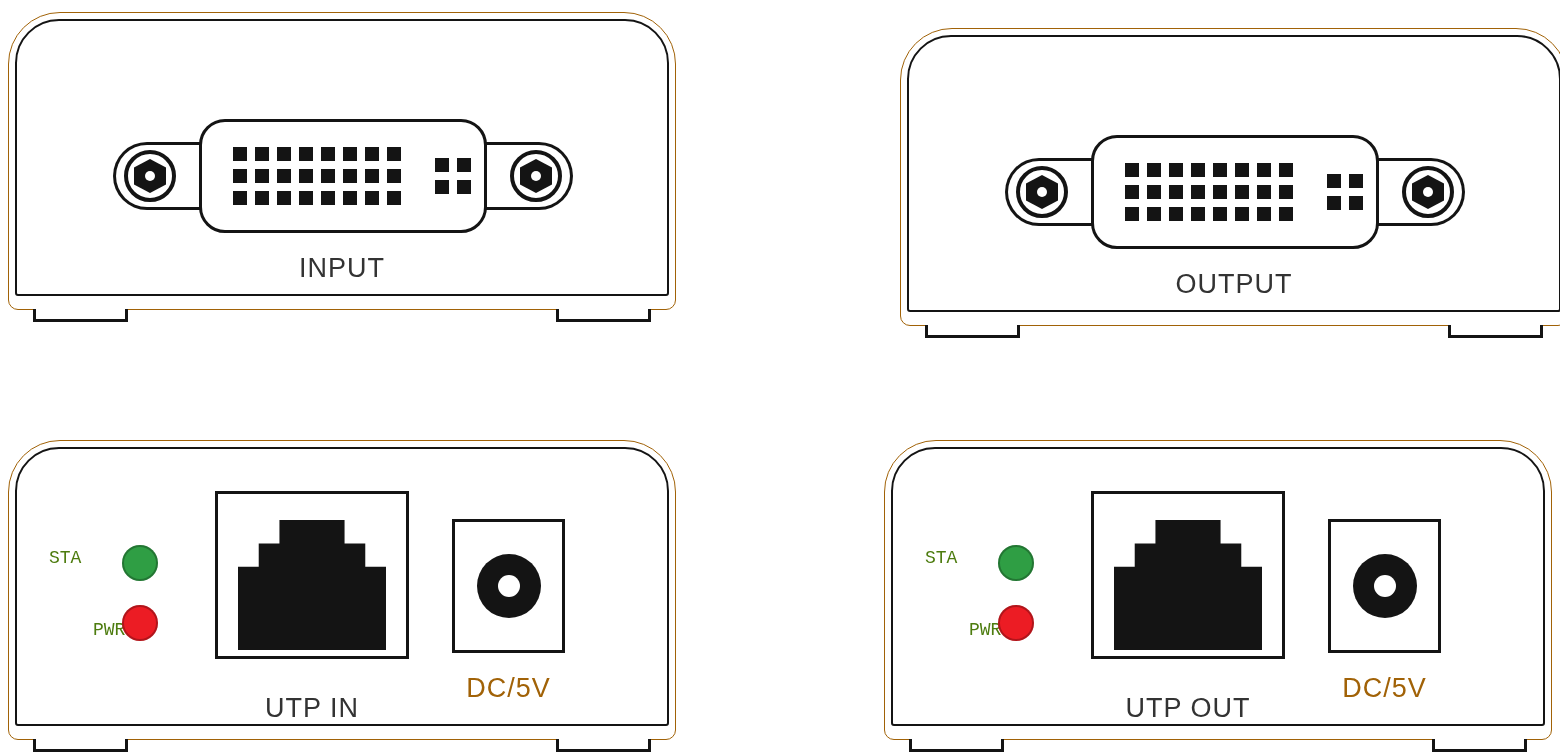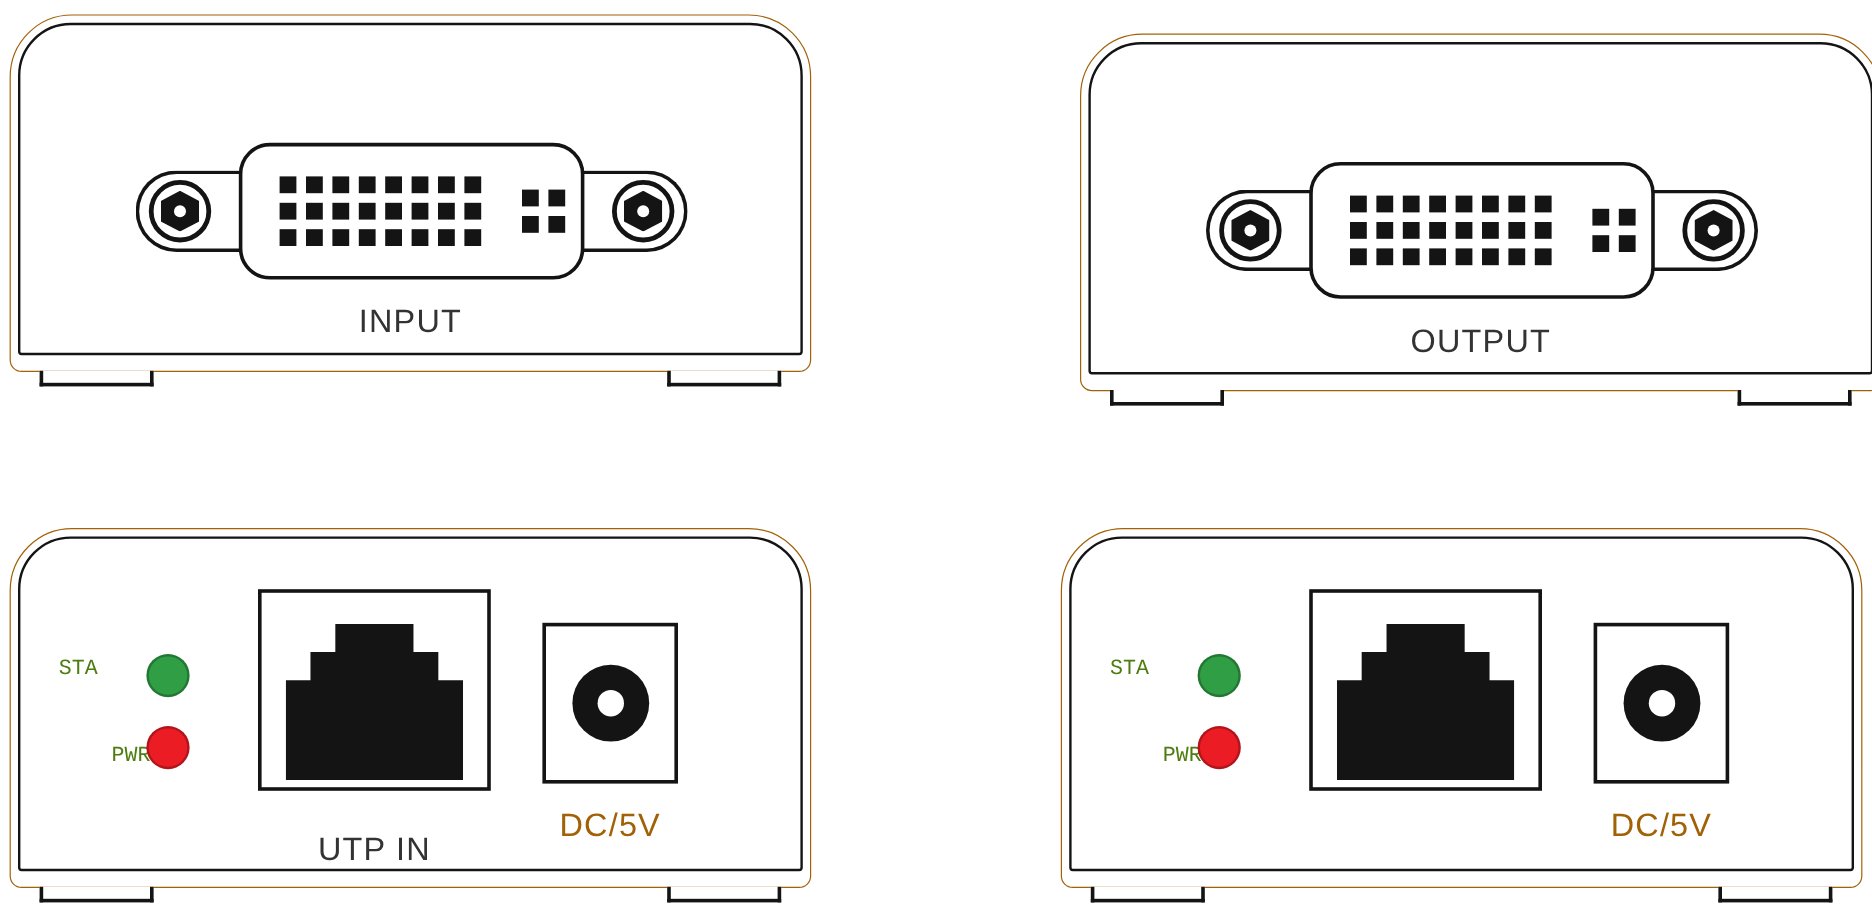--- a/index.html
+++ b/index.html
@@ -260,19 +260,20 @@
     <div class="inner-line"></div>
     <div class="foot foot-left"></div>
     <div class="foot foot-right"></div>
     <div class="led-label sta">STA</div>
     <div class="led led-sta" style="background: rgb(47, 158, 68);"></div>
     <div class="led-label pwr">PWR</div>
     <div class="led led-pwr" style="background: rgb(236, 28, 36);"></div>
     <div class="rj45-box">
       <div class="rj45-silhouette"></div>
     </div>
+    <div class="utp-label">UTP OUT</div>
     <div class="dc-box">
       <div class="donut"></div>
     </div>
     <div class="dc-label">DC/5V</div>
   </div>
 
 </div>
 
 </body></html>

